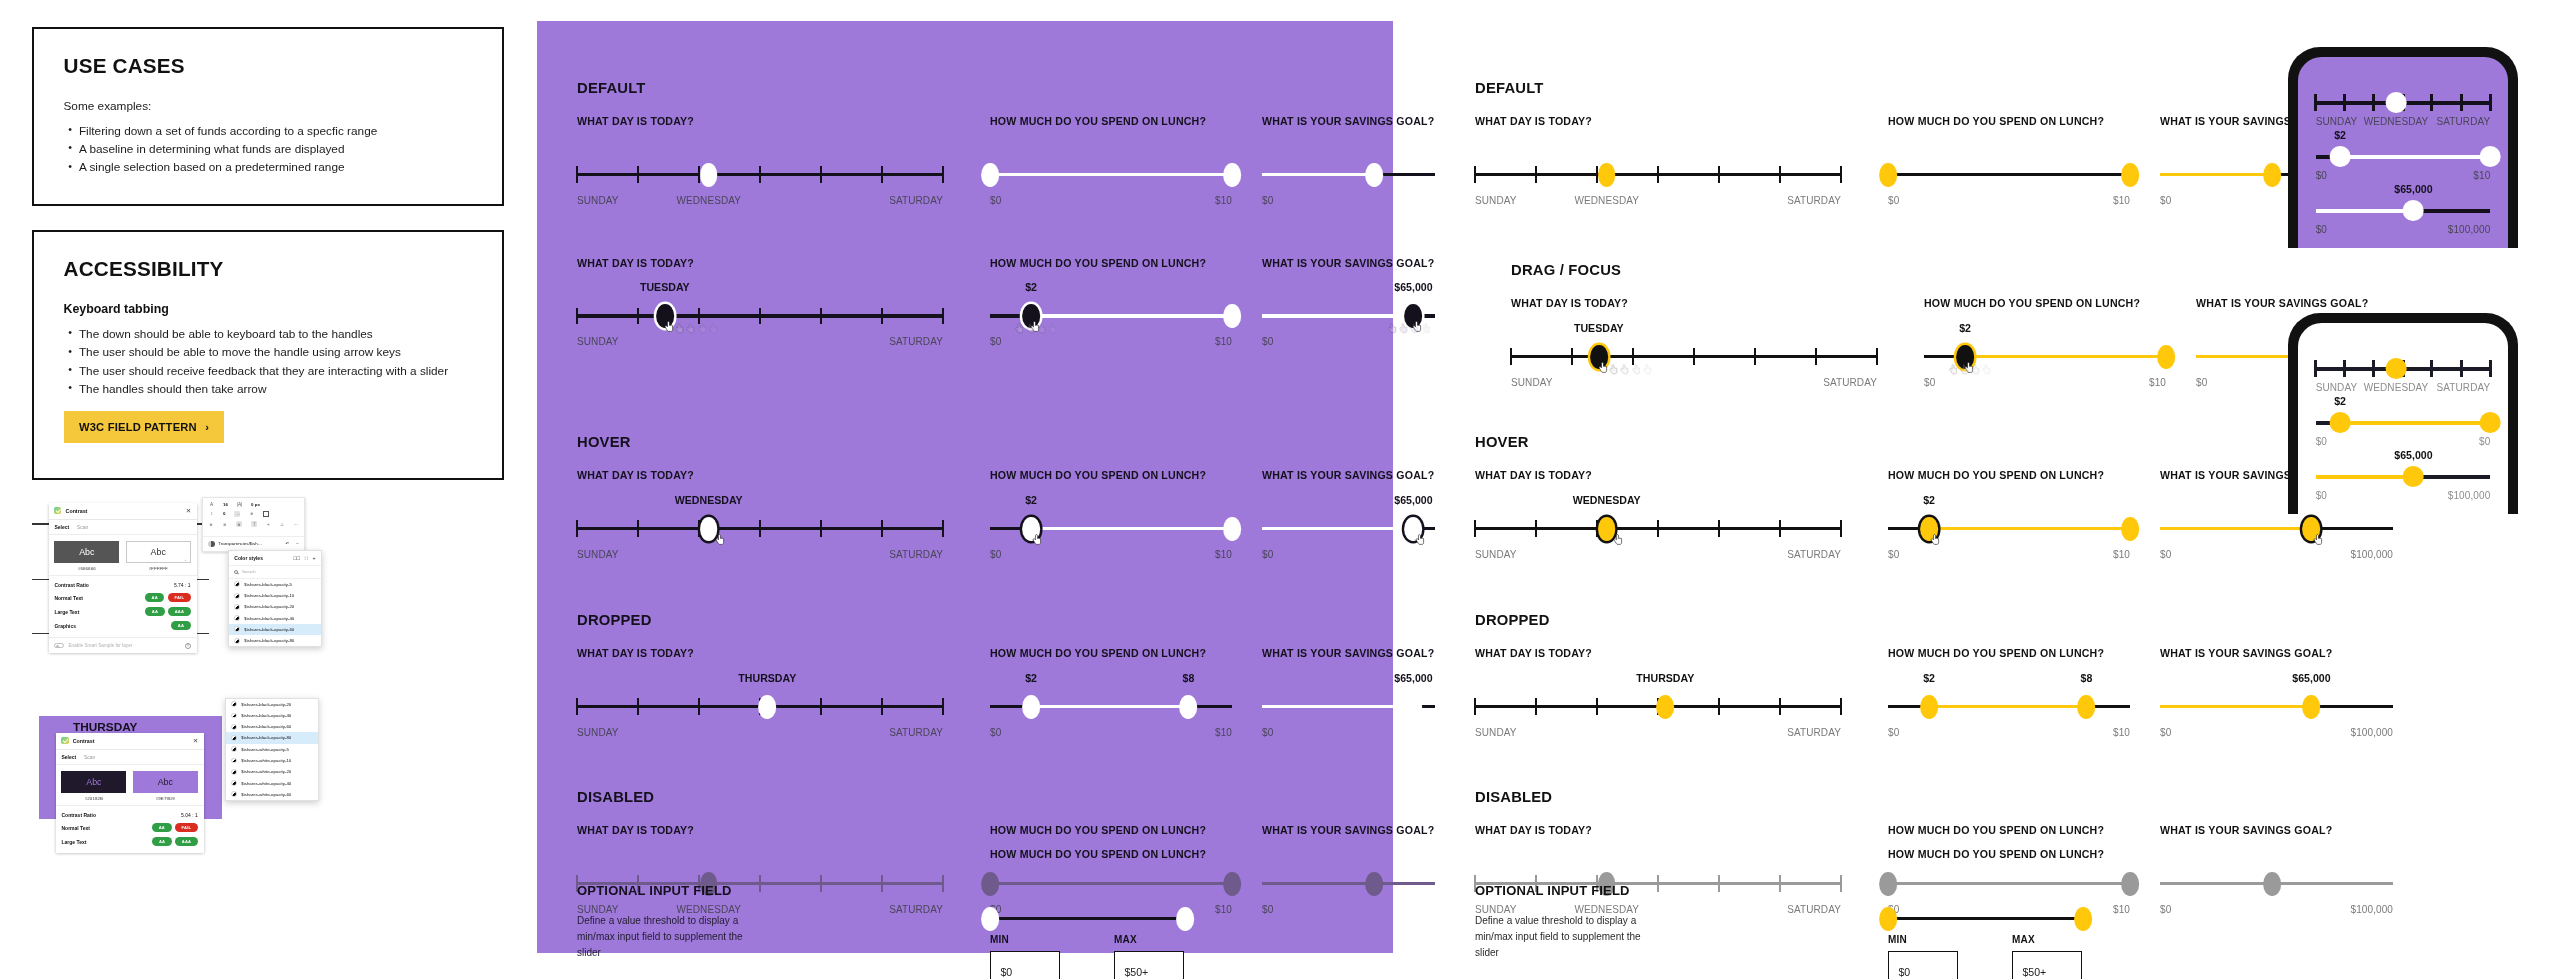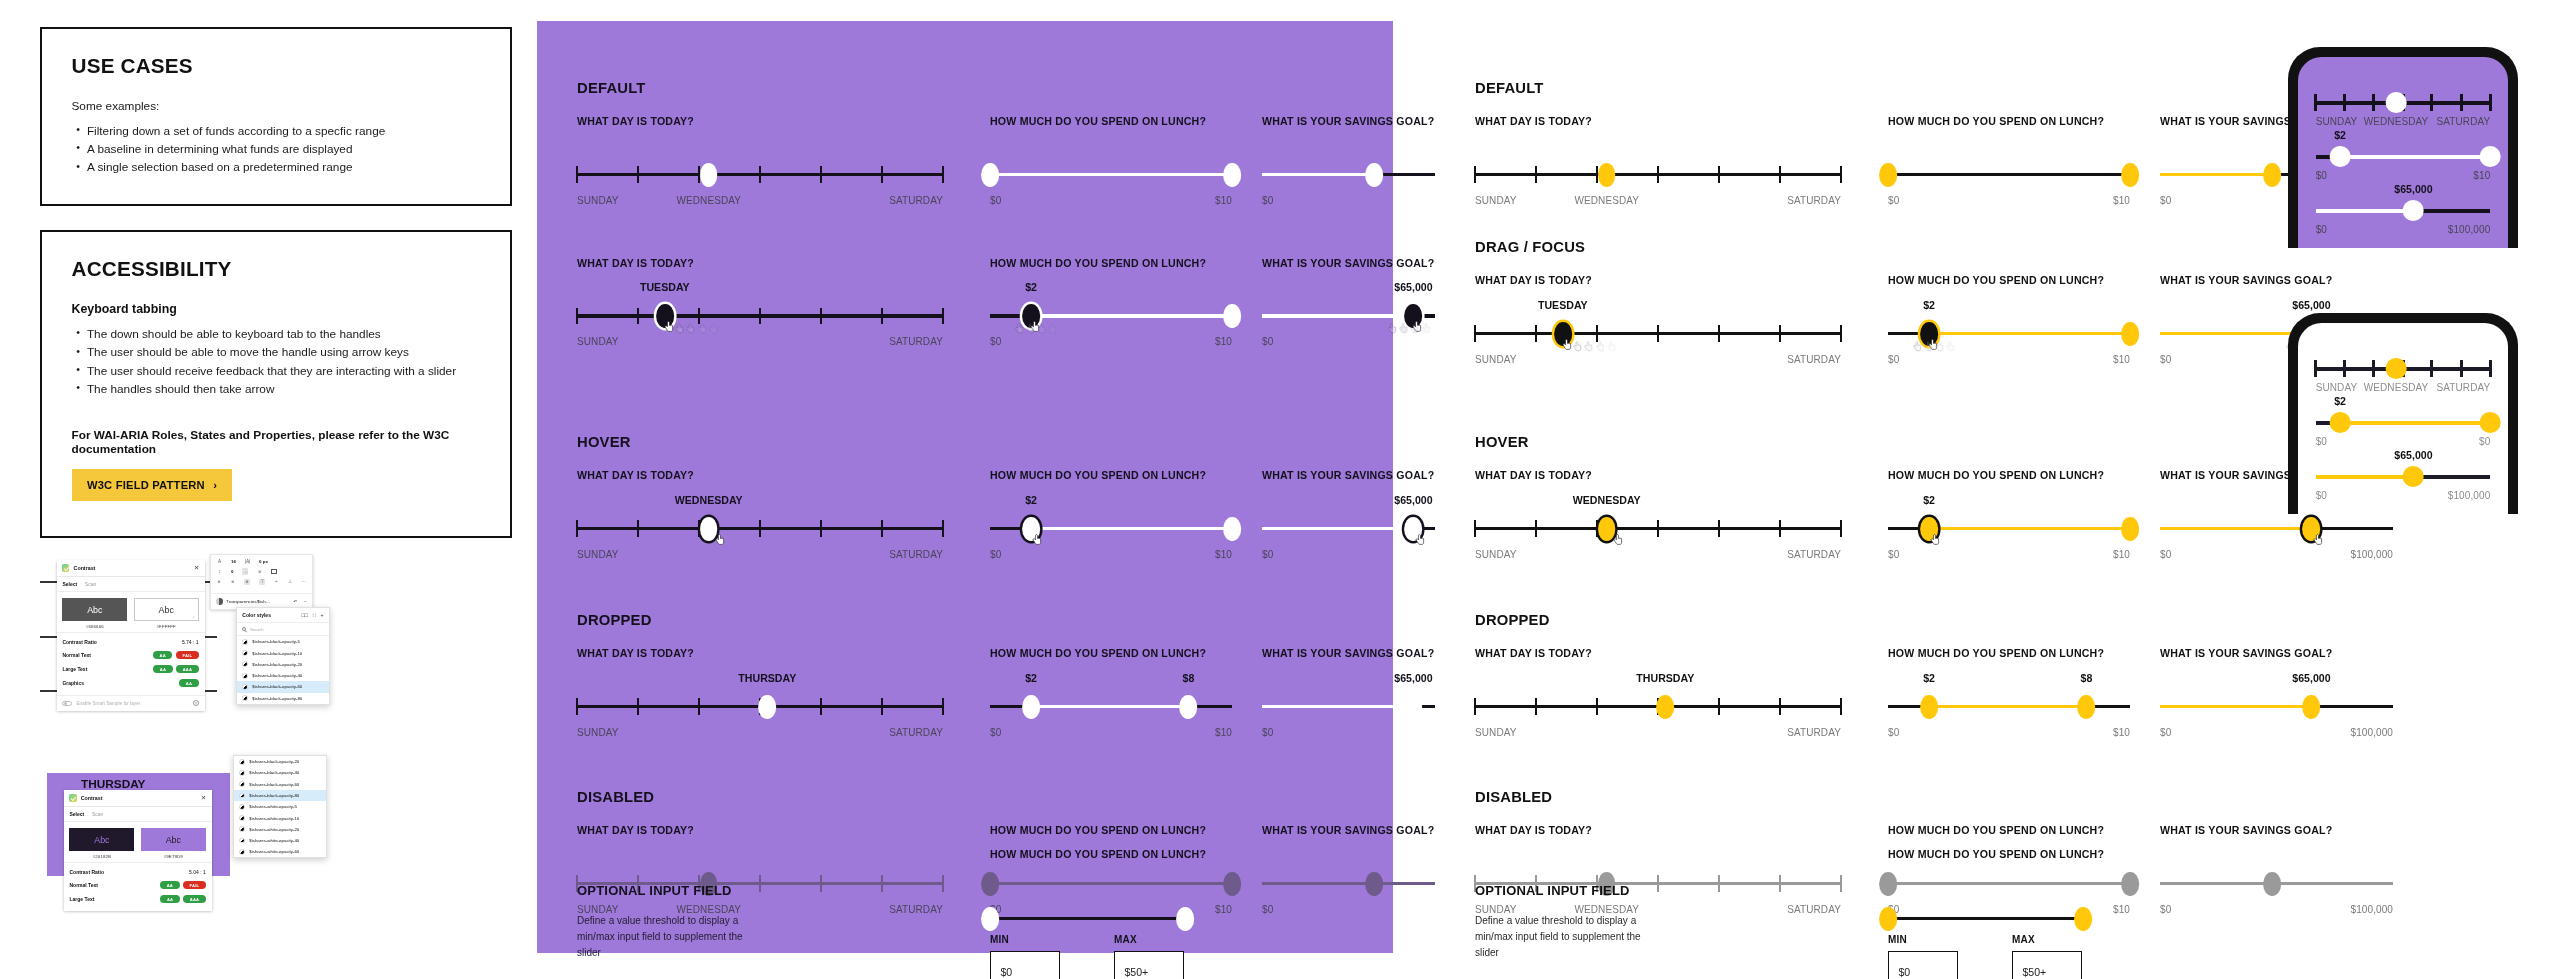--- a/index.html
+++ b/index.html
@@ -5,21 +5,21 @@
   * { box-sizing: border-box; margin: 0; padding: 0; }
   body {
     width: 2576px; height: 980px;
     background: #ffffff;
     font-family: "Liberation Sans", sans-serif;
     overflow: hidden;
     position: relative;
   }
 
   
-  .left-col { position: absolute; left: 40px; top: 26.6px; width: 472px; }
+  .left-col { position: absolute; left: 32px; top: 26.6px; width: 472px; }
 
   .doc-card {
     border: 2.4px solid #111111;
     background: #ffffff;
     padding: 25px 29.5px 28px 29.5px;
   }
   .doc-card.second { margin-top: 23.6px; padding-bottom: 35px; }
 
   .doc-title {
     font-size: 20.7px; font-weight: 800; letter-spacing: 0.2px;
@@ -300,21 +300,20 @@
 
   <div class="doc-card second">
     <div class="doc-title">ACCESSIBILITY</div>
     <div class="a11y-sub">Keyboard tabbing</div>
     <ul class="doc-list">
       <li>The down should be able to keyboard tab to the handles</li>
       <li>The user should be able to move the handle using arrow keys</li>
       <li>The user should receive feedback that they are interacting with a slider</li>
       <li>The handles should then take arrow</li>
     </ul>
-    <div class="a11y-note">For WAI-ARIA Roles, States and Properties, please refer to the W3C documentation</div>
     <button class="w3c-btn">
       <span>W3C FIELD PATTERN</span>
       <span>›</span>
     </button>
   </div>
 
   <div class="shot-wrap" style="height:331px">
 
     <div style="position:absolute;left:0;top:20.7px;width:177px;height:1.8px;background:#111;opacity:.85"></div>
     <div style="position:absolute;left:0;top:76px;width:177px;height:1.8px;background:#111;opacity:.85"></div>
@@ -901,21 +900,21 @@
           <div class="track">
             <div class="tr-seg" style="left: 0%; width: 48%; background: rgb(255, 200, 10);"></div>
             <div class="tr-seg" style="left: 48%; width: 52%; background: rgb(17, 17, 17);"></div>
           </div>
           <div class="handle h-oval" style="left: 48%; background: rgb(255, 200, 10);"></div>
           <div class="end-lbl" style="left: 0%; color: rgb(122, 122, 122);">$0</div>
           <div class="end-lbl r" style="left: 100%; color: rgb(122, 122, 122);">$100,000</div>
         </div>
       </div>
     </div>
-    <div class="state-block" style="top: 218px;">
+    <div class="state-block" style="top: 241px; margin-left: 36px;">
       <div class="state-title">DRAG / FOCUS</div>
       <div style="position: relative; height: 89px;">
         <div class="q-label" style="position: absolute; left: 0px; top: 0px; color: rgb(17, 17, 17);">WHAT DAY IS TODAY?</div>
         <div class="q-label" style="position: absolute; left: 413px; top: 0px; color: rgb(17, 17, 17);">HOW MUCH DO YOU SPEND ON LUNCH?</div>
         <div class="q-label" style="position: absolute; left: 685px; top: 0px; color: rgb(17, 17, 17);">WHAT IS YOUR SAVINGS GOAL?</div>
         <div class="slider-area" style="width: 366px; position: absolute; left: 0px; top: 11.8px;">
           <div class="track">
             <div class="tr-seg" style="left: 0%; width: 100%; background: rgb(17, 17, 17);"></div>
             <div class="tick" style="left: calc(0% - 1.2px); background: rgb(17, 17, 17);"></div>
             <div class="tick" style="left: calc(16.6% - 1.2px); background: rgb(17, 17, 17);"></div>

